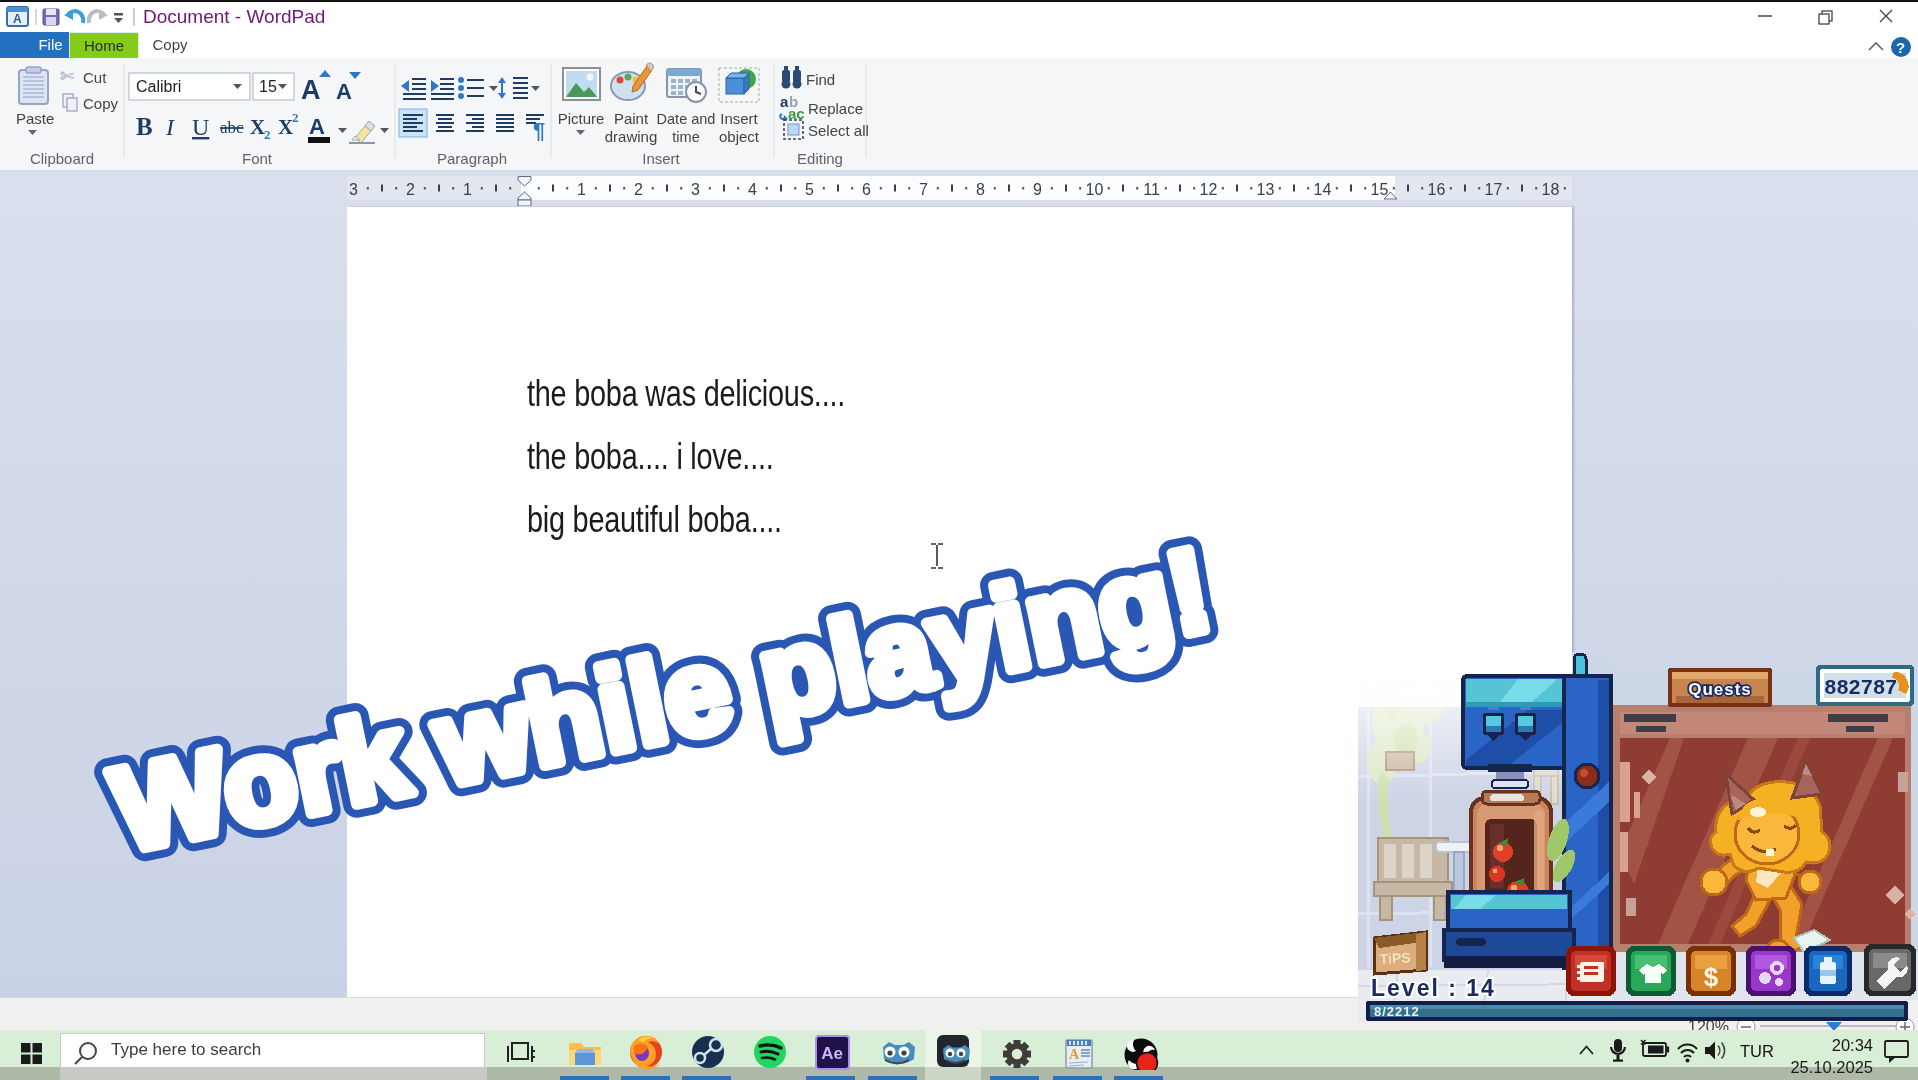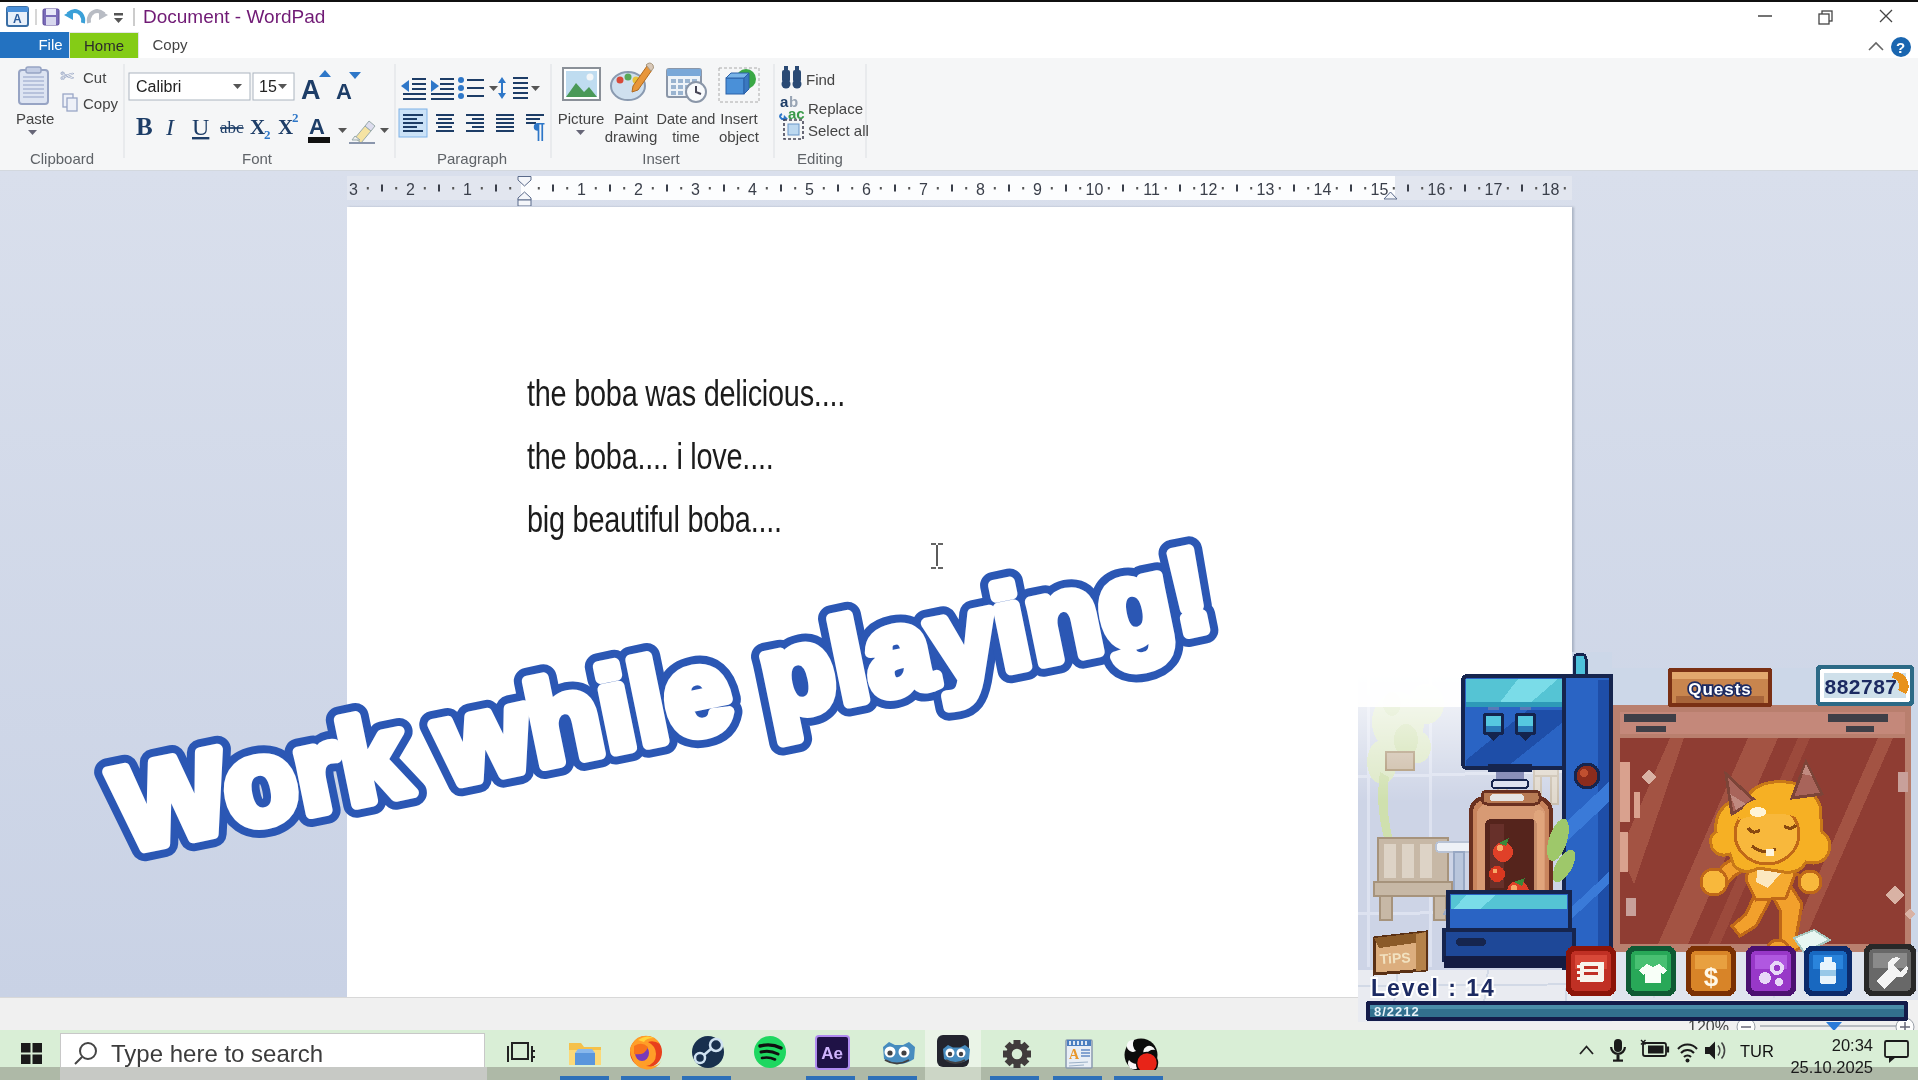--- a/index.html
+++ b/index.html
@@ -34,21 +34,21 @@
      transform:scaleX(0.78); transform-origin:0 0; white-space:nowrap; }
 
   
   #statusbar { left:0; top:997px; width:1918px; height:33px; background:#f0f0f0; border-top:1px solid #d8d8d8; }
 
   
   #taskbar { left:0; top:1030px; width:1918px; height:50px; background:#d9eed6; }
   #taskstrip { left:0; top:1067px; width:1918px; height:13px; background:#aeb9a7; }
   .bluebar { position:absolute; top:1076px; height:4px; width:49px; background:#2e6fb8; }
   #searchbox { left:60px; top:1033px; width:425px; height:34px; background:#ffffff; border:1px solid #c8c8c8; border-bottom:none; }
-  #searchtext { left:111px; top:1040px; font-size:24px; color:#3c3c3c; }
+  #searchtext { left:111px; top:1040px; font-size:17px; color:#3c3c3c; }
   #clock { left:1778px; top:1034px; width:95px; text-align:right; font-size:16.5px; color:#1a1a1a; line-height:22px; }
   #activetile { left:925px; top:1030px; width:56px; height:37px; background:#eaf4e7; }
   #activetile2 { left:925px; top:1067px; width:56px; height:13px; background:#ccd6c6; }
 </style>
 </head>
 <body>
 <div id="screen">
   <div class="abs" id="topline"></div>
   <div class="abs" id="titlebar"></div>
   <div class="abs" id="title-text">Document - WordPad</div>

